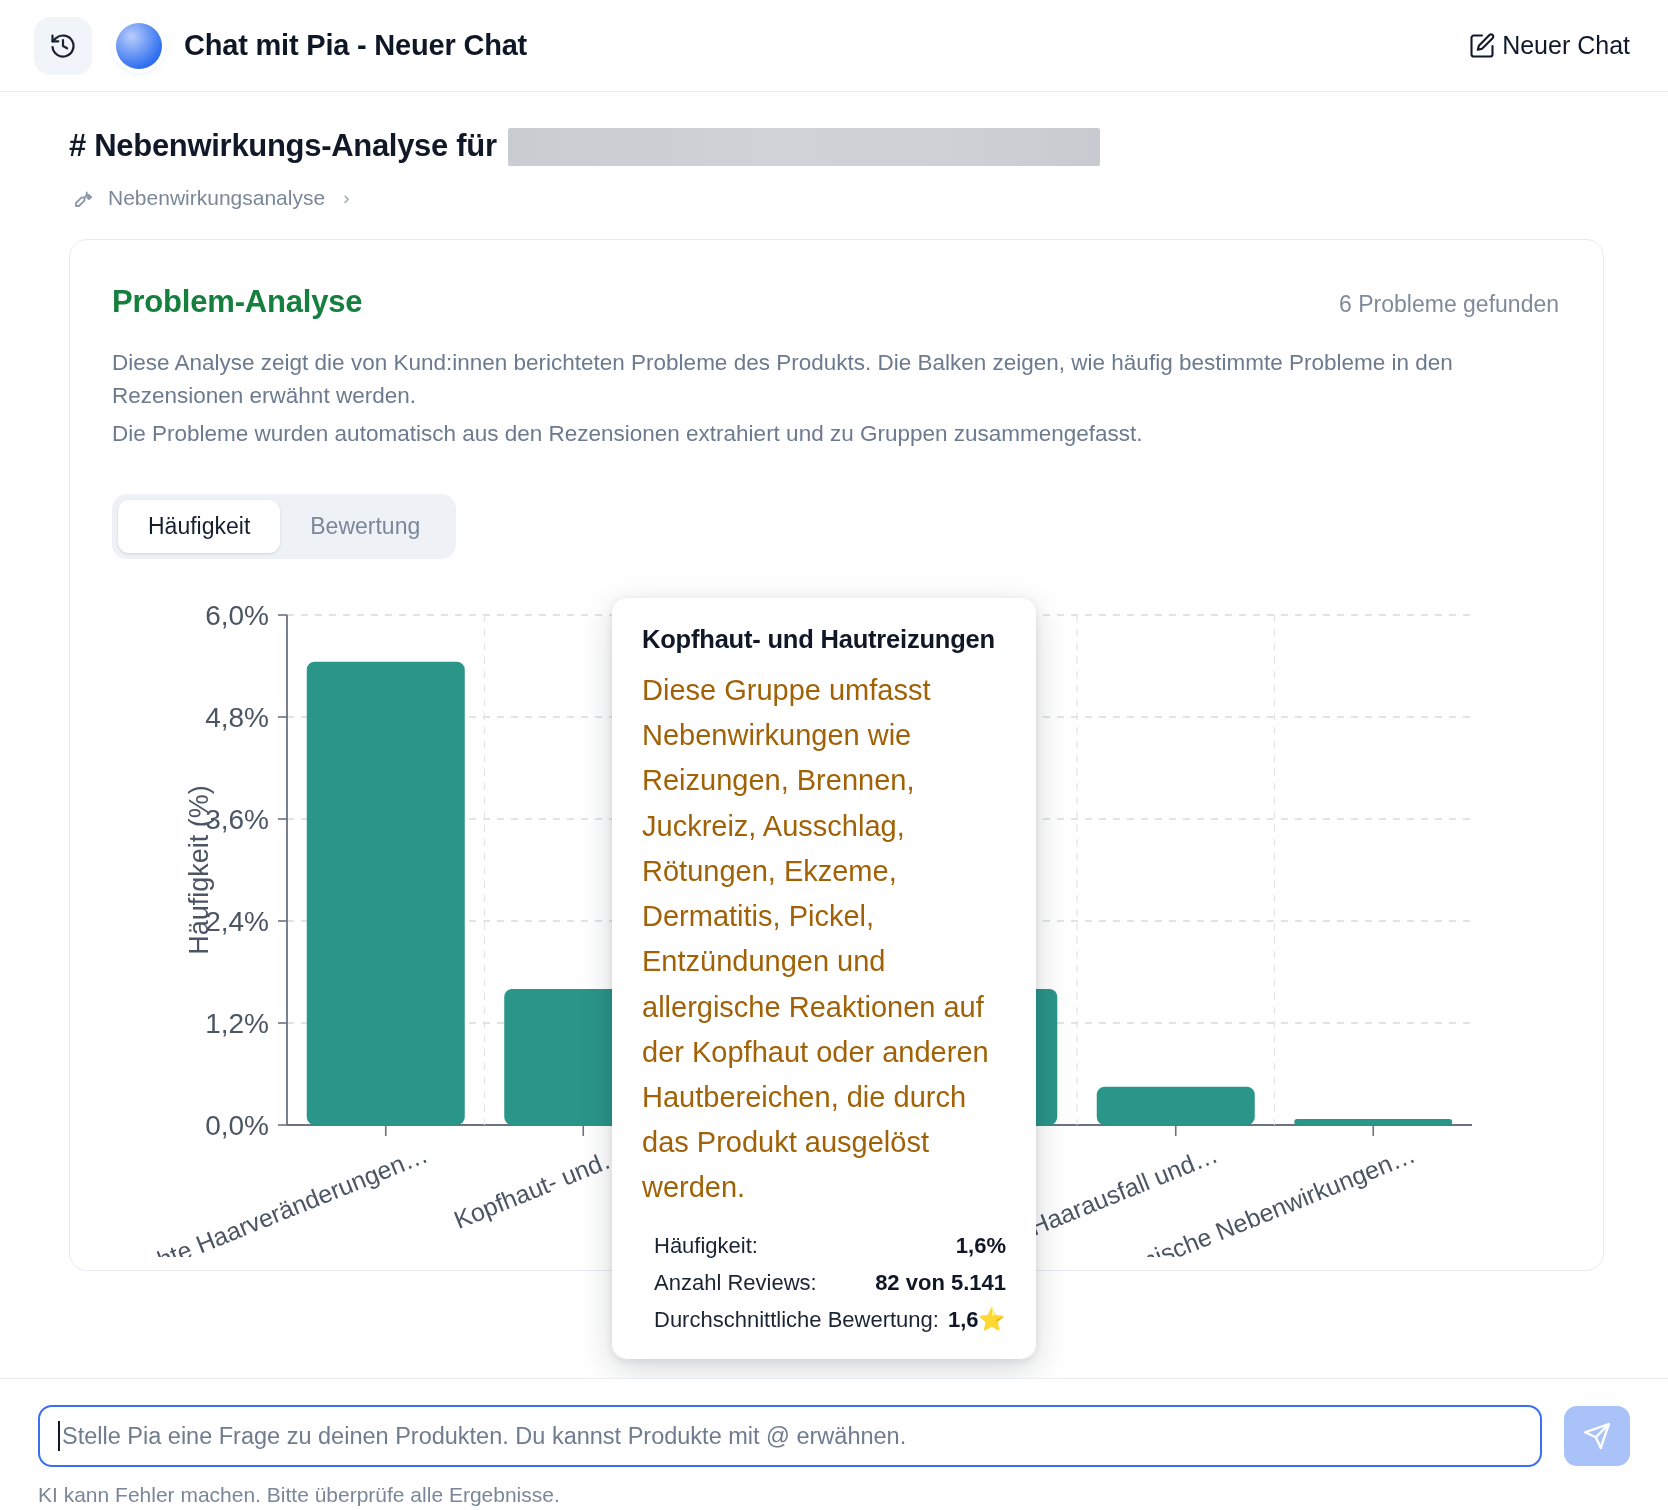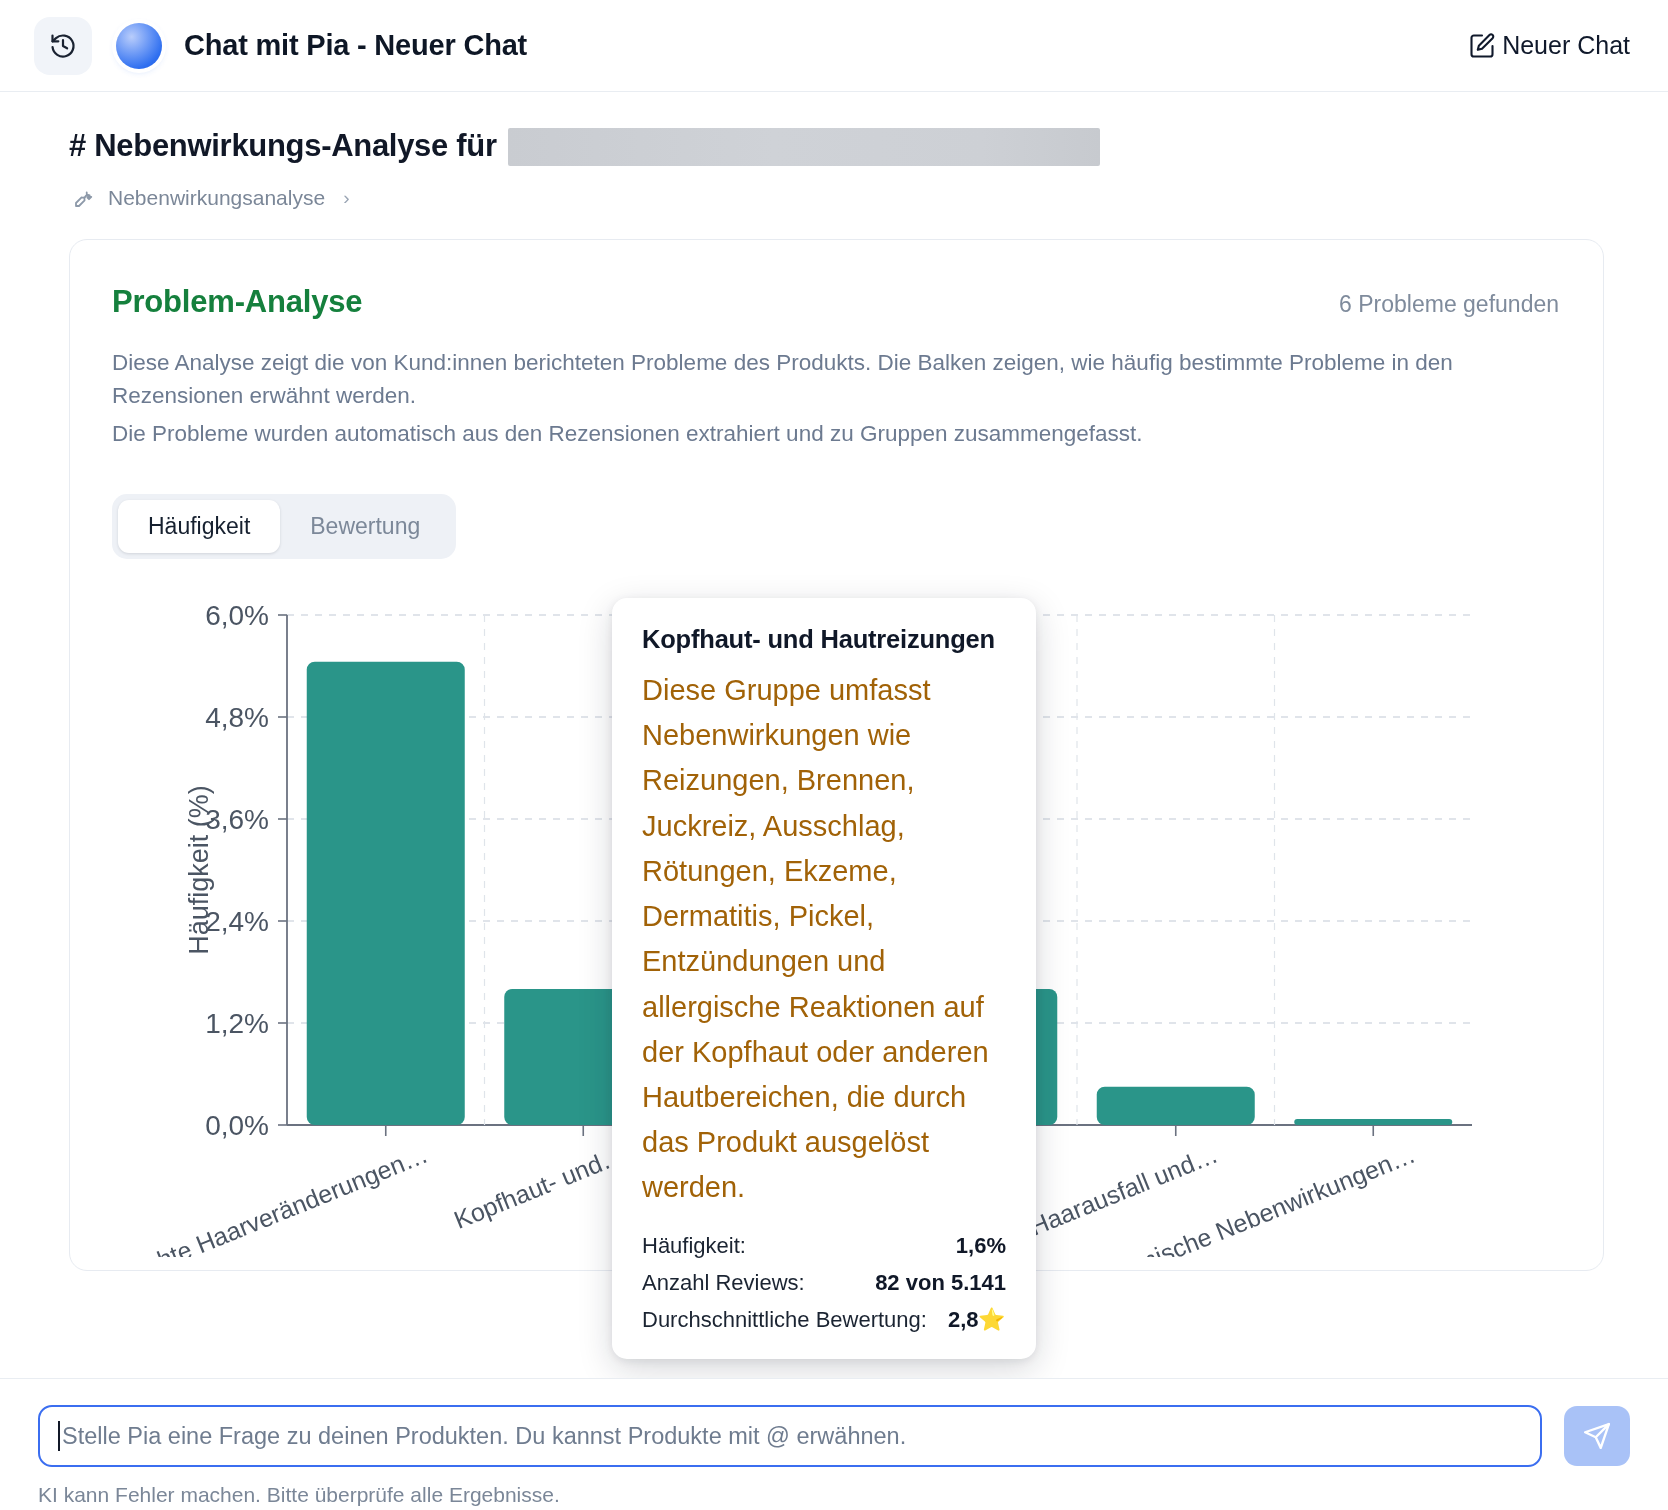--- a/index.html
+++ b/index.html
@@ -104,21 +104,21 @@
   .tooltip {
     position: absolute; left: 500px; top: 1px;
     width: 424px;
     background: #fff; border-radius: 15px;
     box-shadow: 0 10px 34px rgba(16,24,40,.17), 0 2px 8px rgba(16,24,40,.08);
     padding: 27px 30px 26px 30px;
     z-index: 8;
   }
   .tt-title { font-size: 25.5px; font-weight: bold; color: #101828; letter-spacing: -0.2px; }
   .tt-desc { margin-top: 14px; font-size: 29px; line-height: 1.56; color: #a16207; }
-  .tt-rows { margin-top: 22px; }
+  .tt-rows { margin-top: 22px; margin-left: 12px; }
   .tt-row { display: flex; align-items: baseline; font-size: 22px; color: #1b2432; margin-top: 11px; }
   .tt-row .lbl { color: #1b2432; }
   .tt-row .val { margin-left: auto; font-weight: bold; color: #101828; }
   .star { color: #f5b82e; }
 
   
   .composer-area {
     flex: 0 0 auto; border-top: 1px solid #e9edf2;
     padding: 26px 38px 0 38px; background: #fff;
   }
@@ -252,21 +252,21 @@
             <div class="tt-row">
               <span class="lbl">Häufigkeit:</span>
               <span class="val">1,6%</span>
             </div>
             <div class="tt-row">
               <span class="lbl">Anzahl Reviews:</span>
               <span class="val">82 von 5.141</span>
             </div>
             <div class="tt-row">
               <span class="lbl">Durchschnittliche Bewertung:</span>
-              <span class="val">2,8</span>
+              <span class="val">1,6</span>
               <span class="star">⭐</span>
             </div>
           </div>
         </div>
       </div>
 
     </div>
   </div>
 
   <div class="composer-area">

